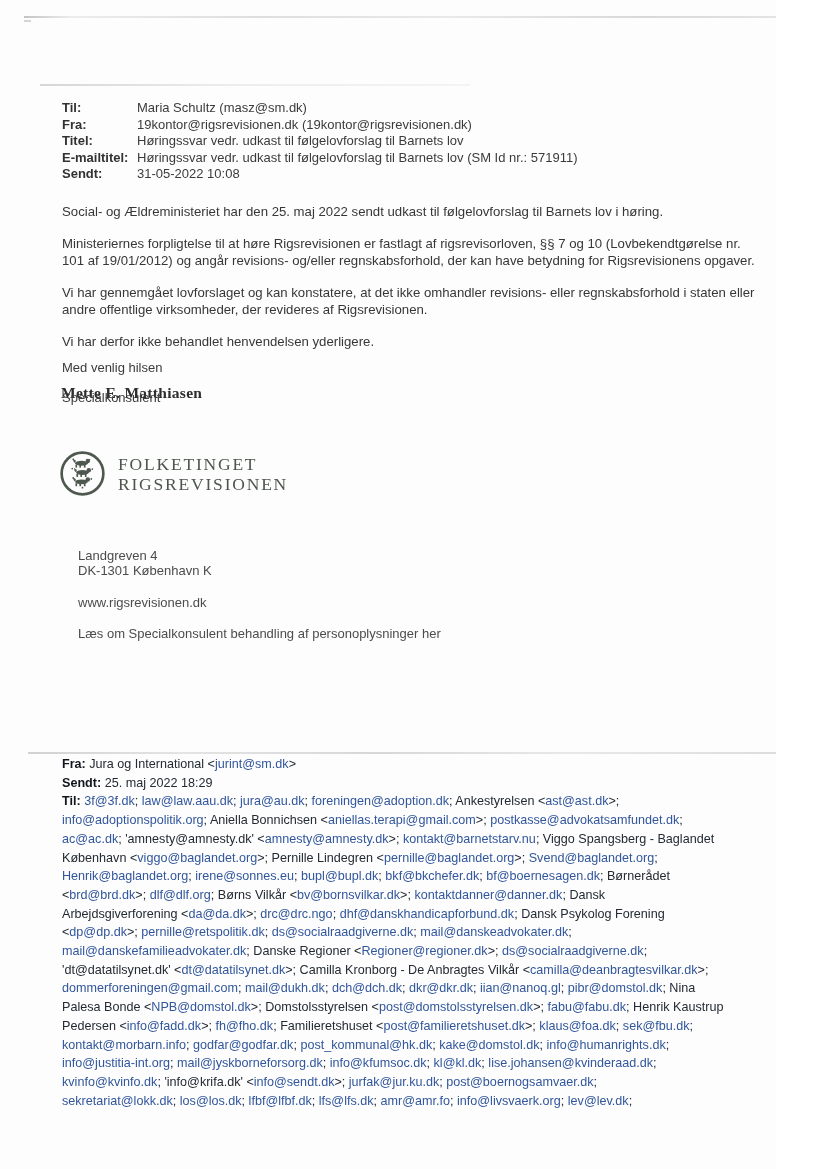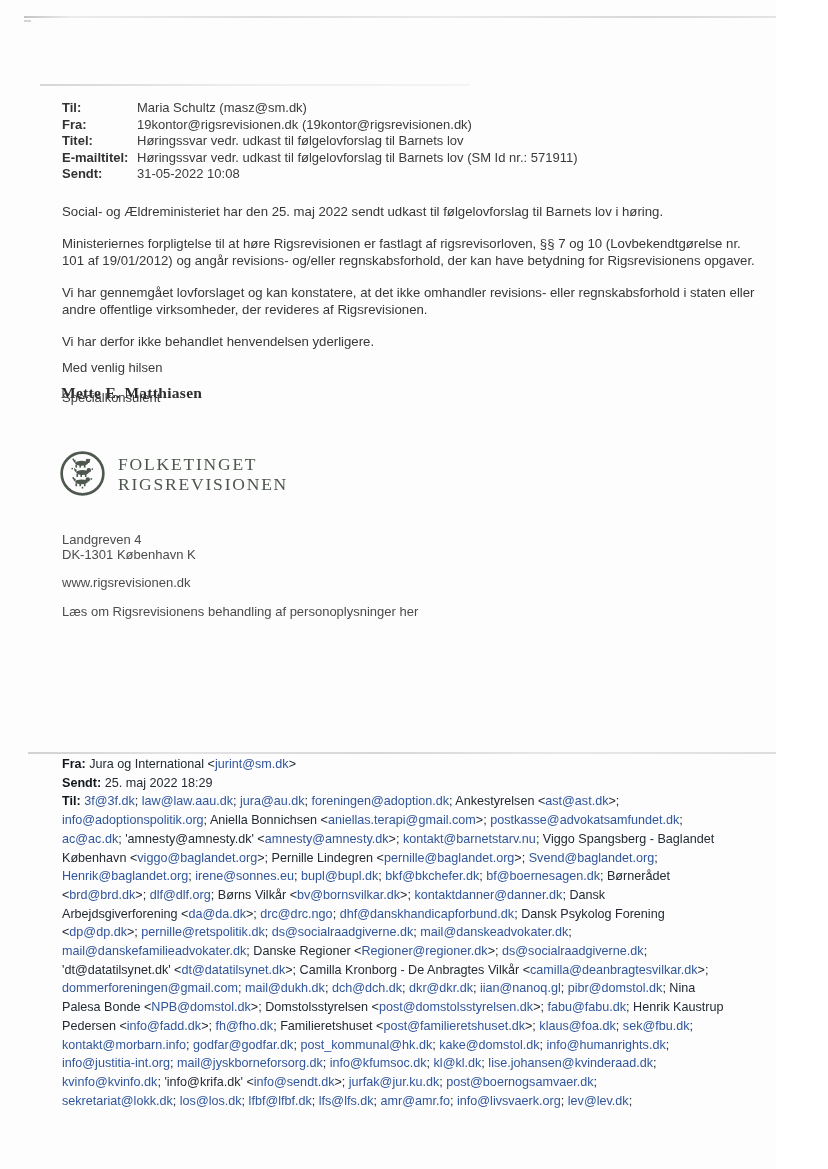--- a/index.html
+++ b/index.html
@@ -30,21 +30,21 @@
     font-weight:bold;font-size:15.5px;color:#2d2d2d;letter-spacing:.3px;}
   .sig-title{position:absolute;left:62px;top:390px;font-size:13px;color:#3b3b3b;}
 
   
   .logo{position:absolute;left:59px;top:450px;display:flex;align-items:center;gap:12px;}
   .logo-text{font-family:"Liberation Serif",serif;font-weight:normal;font-size:17.5px;
     line-height:20px;letter-spacing:1.8px;color:#4d564d;}
 
   
   .contact{position:absolute;left:62px;top:532px;font-size:13px;line-height:15.4px;color:#4c4c4c;}
-  .contact .grp{margin:0;}
+  .contact .grp{margin:16px;}
   .contact .grp.g2{margin-top:16px;}
   .contact .grp.g3{margin-top:12px;}
   .contact .grp.g4{margin-top:14px;}
 
   
   .quoted{position:absolute;left:62px;top:755px;width:750px;font-size:12.6px;
     line-height:18.7px;color:#232a33;}
   .qline{white-space:nowrap;}
   .qb{font-weight:bold;color:#11161c;}
   .lnk{color:#31569c;cursor:pointer;}
@@ -127,21 +127,21 @@
 
   <div class="contact" id="contact-block">
       <div class="grp g1">
         <div>Landgreven 4</div>
         <div>DK-1301 København K</div>
       </div>
       <div class="grp g3">
         <div>www.rigsrevisionen.dk</div>
       </div>
       <div class="grp g4">
-        <div>Læs om Rigsrevisionens behandling af personoplysninger her</div>
+        <div>Læs om Specialkonsulent behandling af personoplysninger her</div>
       </div>
     </div>
 
   <div class="divider"></div>
 
   <div class="quoted" id="quoted-block">
       <div class="qline"><span class="qb">Fra:</span><span class="qtxt"> Jura og International &lt;</span><span class="lnk">jurint@sm.dk</span><span class="qtxt">&gt;</span></div>
       <div class="qline"><span class="qb">Sendt:</span><span class="qtxt"> 25. maj 2022 18:29</span></div>
       <div class="qline"><span class="qb">Til:</span><span class="qtxt"> </span><span class="lnk">3f@3f.dk</span><span class="qtxt">; </span><span class="lnk">law@law.aau.dk</span><span class="qtxt">; </span><span class="lnk">jura@au.dk</span><span class="qtxt">; </span><span class="lnk">foreningen@adoption.dk</span><span class="qtxt">; Ankestyrelsen &lt;</span><span class="lnk">ast@ast.dk</span><span class="qtxt">&gt;;</span></div>
       <div class="qline"><span class="lnk">info@adoptionspolitik.org</span><span class="qtxt">; Aniella Bonnichsen &lt;</span><span class="lnk">aniellas.terapi@gmail.com</span><span class="qtxt">&gt;; </span><span class="lnk">postkasse@advokatsamfundet.dk</span><span class="qtxt">;</span></div>

